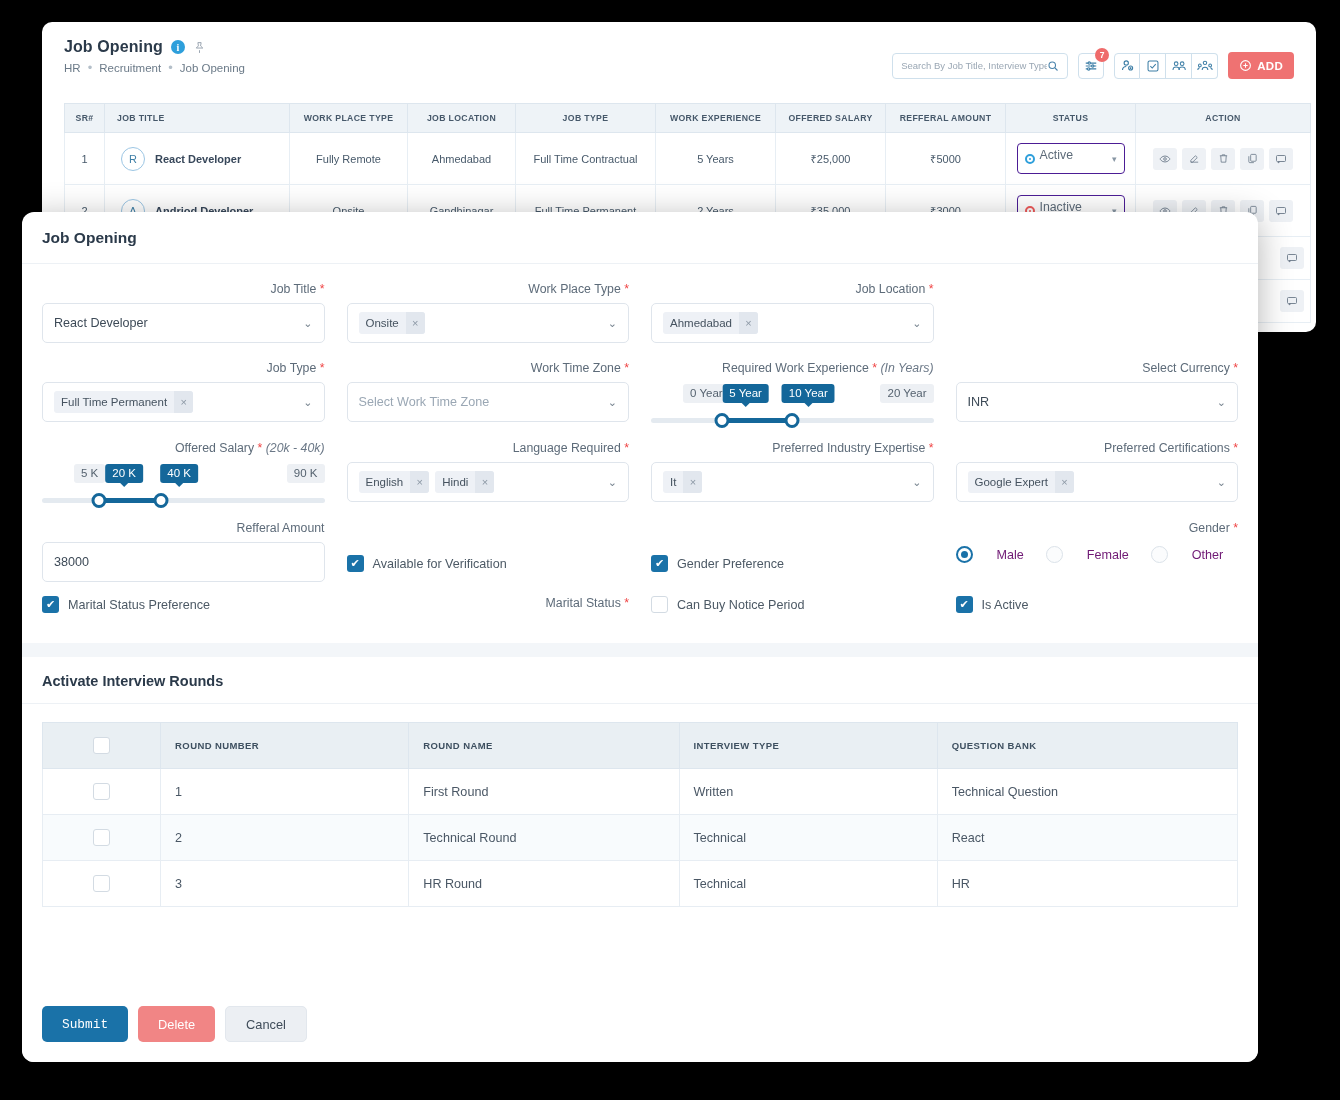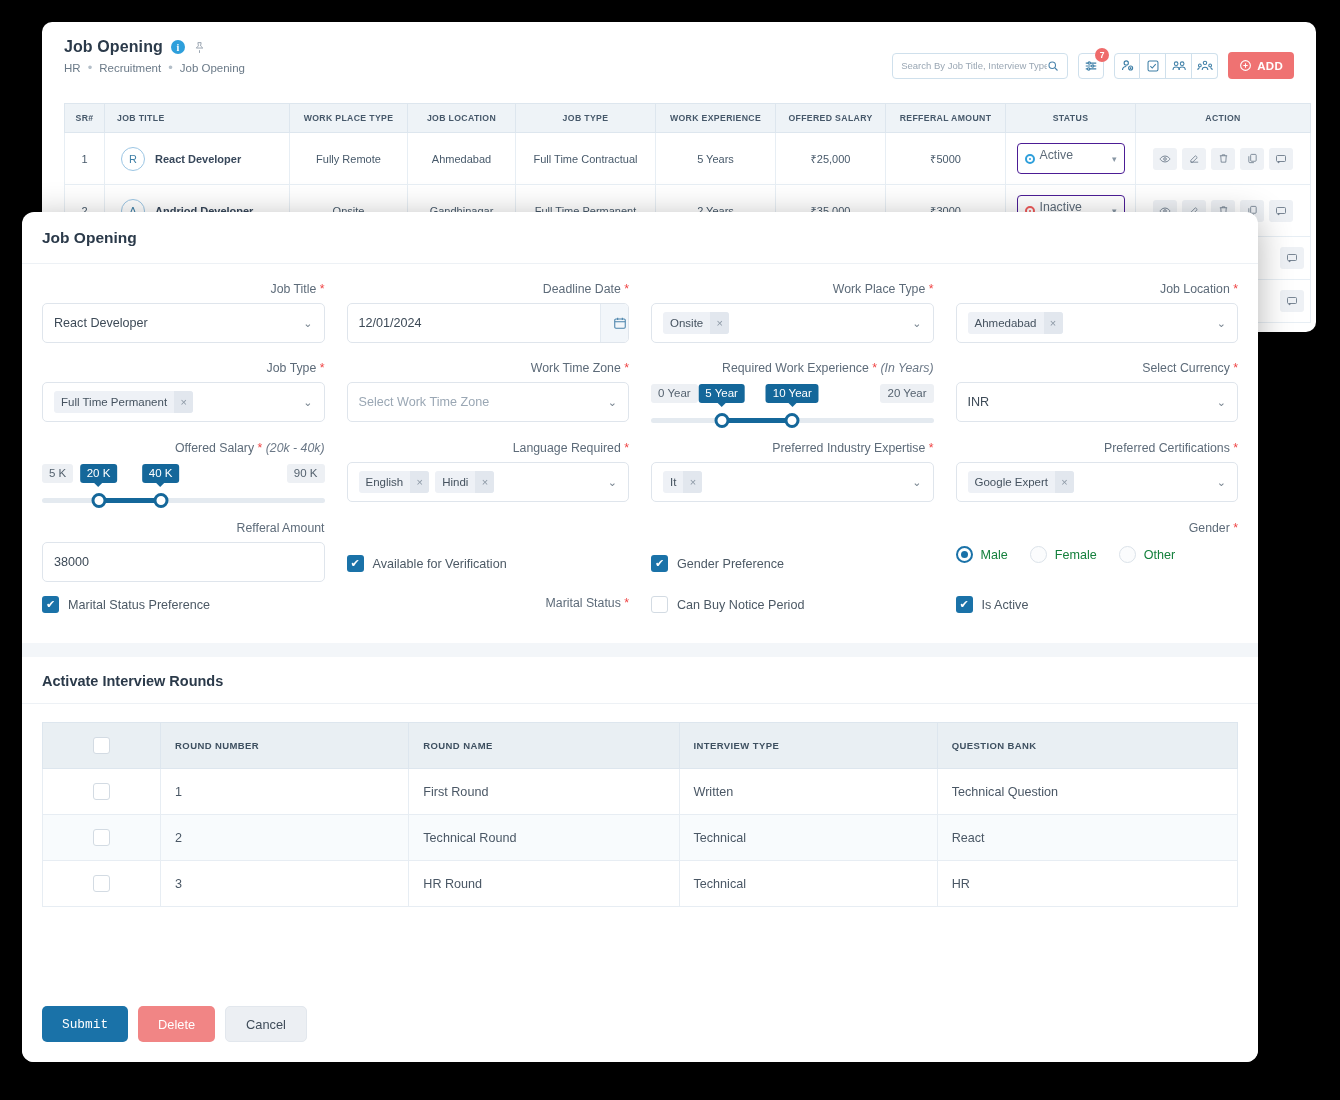--- a/index.html
+++ b/index.html
@@ -156,21 +156,21 @@
     padding: 0 7px; font-size: 11.5px; color: #45525f;
     display: flex; align-items: center; white-space: nowrap;
   }
   .chip .x {
     width: 19px; background: #e2e7ee; color: #8c98a5; font-size: 11px;
     display: flex; align-items: center; justify-content: center;
   }
 
   
   .slider-wrap { padding-top: 2px; }
-  .slider-top { position: relative; height: 22px; }
+  .slider-top { position: relative; height: 22px; margin-left: 32px; }
   .tag-end {
     position: absolute; top: 0; background: #edf0f4; color: #55626f;
     border-radius: 3px; font-size: 11.5px; padding: 3px 7px; line-height: 1.15;
   }
   .tag-val {
     position: absolute; top: 0; background: #14679a; color: #fff;
     border-radius: 3px; font-size: 11.5px; padding: 3px 7px; line-height: 1.15;
     transform: translateX(-50%); white-space: nowrap;
   }
   .tag-val::after {
@@ -198,21 +198,21 @@
   .cbx.on { background: #1a72a8; color: #fff; font-size: 11px; }
   .cbx.off { background: #fff; border: 1.5px solid #d3dbe3; }
   .rad {
     width: 17px; height: 17px; border-radius: 50%; flex: none;
     display: flex; align-items: center; justify-content: center;
   }
   .rad.on { border: 2px solid #1a72a8; }
   .rad.on::after { content:""; width: 7px; height: 7px; border-radius: 50%; background: #1a72a8; }
   .rad.off { border: 1.5px solid #dbe2e9; background: #fbfcfd; }
   .radio-group { display: flex; align-items: center; gap: 22px; }
-  .radio-item { display: flex; align-items: center; gap: 8px; font-size: 12.6px; color: #15803d; }
+  .radio-item { display: flex; align-items: center; gap: 24px; font-size: 12.6px; color: #701a75; }
 
   
   .row-misc { display: grid; grid-template-columns: repeat(4, 1fr); gap: 0 22px; }
   .band { height: 14px; background: #f3f6f9; margin: 8px 0 0 0; }
 
   
   .rounds-sec { padding: 16px 20px 0 20px; }
   .rounds-title { font-size: 14.5px; font-weight: 600; color: #2b3a4a; }
   .rounds-hr { height: 1px; background: #edf1f5; margin: 14px -20px 0 -20px; }
   .rounds-table-wrap { padding: 18px 0 0 0; }
@@ -526,32 +526,20 @@
 
       <div class="grid">
         <div class="fld">
           <label class="lbl"><span>Job Title</span><span class="req"> *</span></label>
           <div class="inp">
             <span>React Developer</span>
             <span class="caret">⌄</span>
           </div>
         </div>
 
-        <div class="fld">
-          <label class="lbl"><span>Deadline Date</span><span class="req"> *</span></label>
-          <div class="inp date-inp">
-            <span>12/01/2024</span>
-            <span class="cal-btn" style="margin-left:auto">
-              <svg width="14" height="14" viewBox="0 0 24 24" fill="none" stroke="#4a83ab" stroke-width="1.8">
-                <rect x="3" y="5" width="18" height="16" rx="2"></rect>
-                  <path d="M3 10h18M8 3v4M16 3v4"></path>
-              </svg>
-            </span>
-          </div>
-        </div>
 
         <div class="fld">
           <label class="lbl"><span>Work Place Type</span><span class="req"> *</span></label>
           <div class="inp">
             <span class="chip">
               <span class="txt">Onsite</span>
               <span class="x">×</span>
             </span>
             <span class="caret">⌄</span>
           </div>

